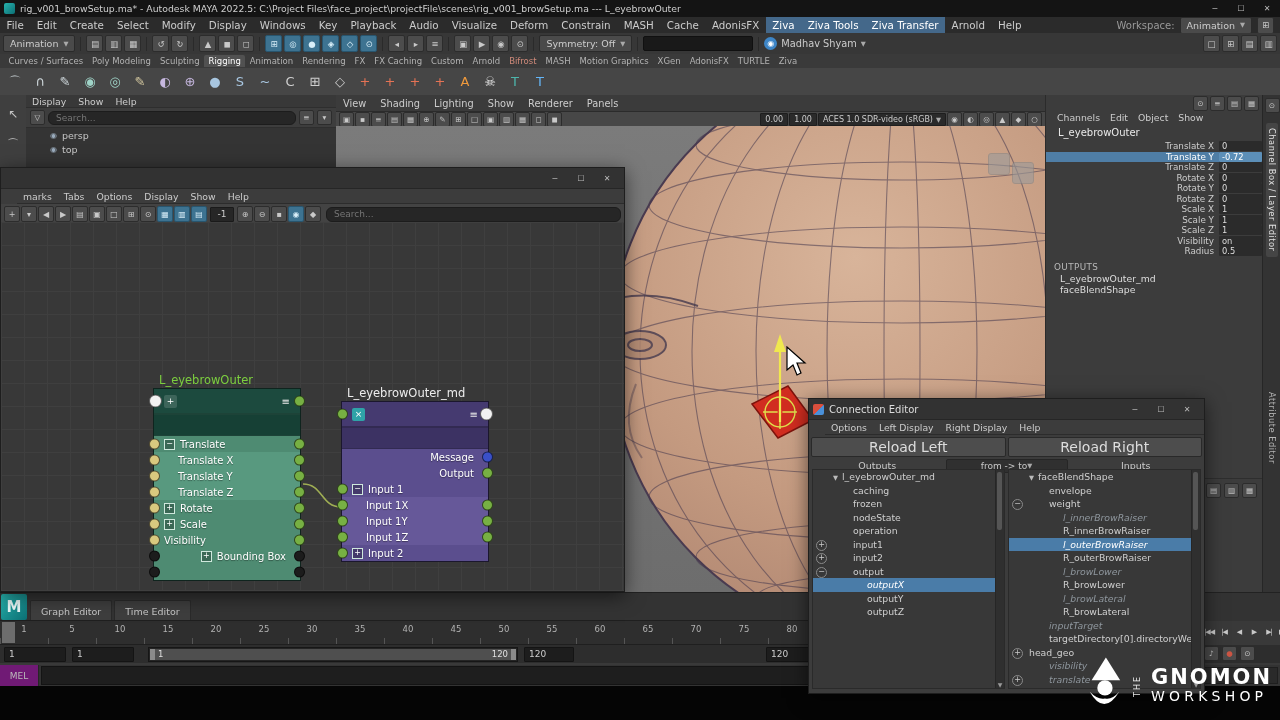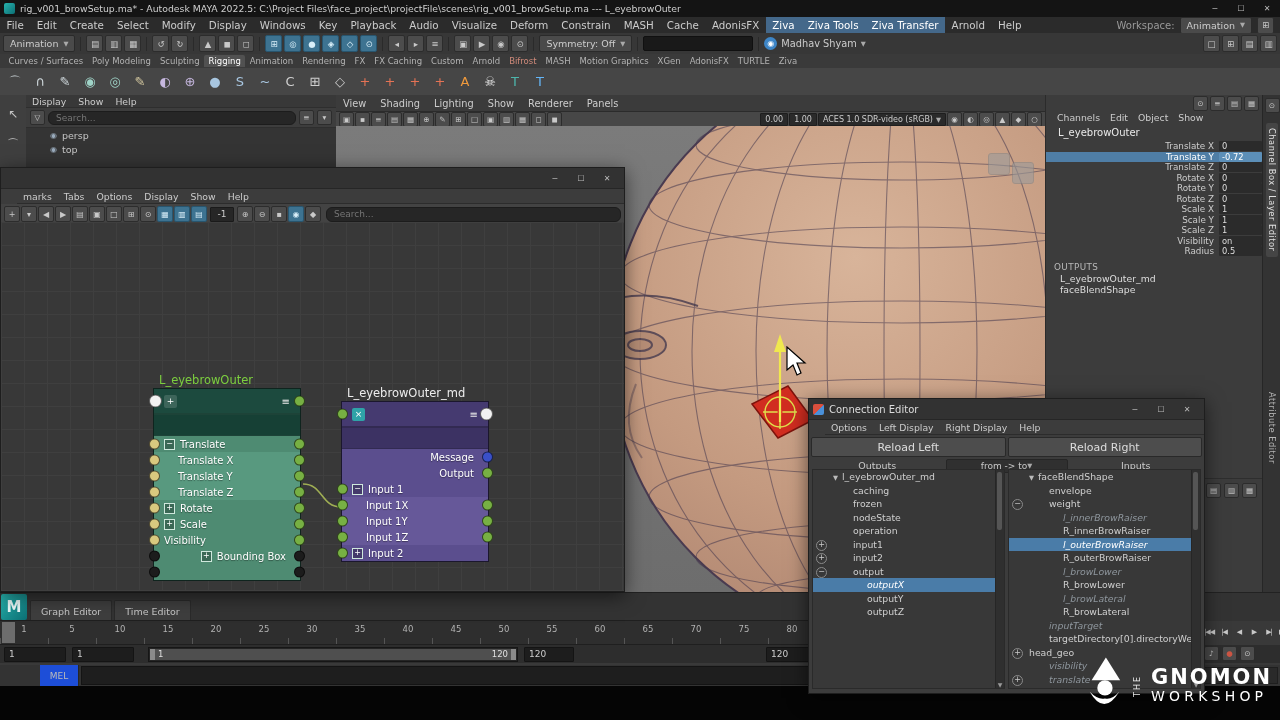--- a/index.html
+++ b/index.html
@@ -123,21 +123,21 @@
   .sock[data-color="green"]{background:#77b043;}
   .sock[data-color="blue"]{background:#3a50c8;}
   .sock[data-color="dark"]{background:#1c1c1c;}
   .sock[data-color="white"]{background:#f2f2f2;width:11px;height:11px;}
   .ebox{width:9px;height:9px;border:1px solid #cfe8dd;background:rgba(0,0,0,.25);font-size:8px;line-height:7px;text-align:center;color:#fff;margin-right:5px;display:none;flex:none;}
   .ebox.show{display:block;}
   
   .ce{left:808px;top:398px;width:395px;height:294px;z-index:40;}
   .ce-appicon{width:11px;height:11px;border-radius:2px;background:linear-gradient(135deg,#d94f3d 0 50%,#4a90d9 50% 100%);flex:none;}
   .ce-buttons{display:flex;height:20px;padding:2px 2px 1px;gap:2px;}
-  .ce-btn{flex:1;background:#4d4d4d;border:1px solid #292929;border-radius:2px;font-size:11px;color:#ddd;display:flex;align-items:center;justify-content:center;}
+  .ce-btn{flex:1;background:#4d4d4d;border:1px solid #292929;border-radius:2px;font-size:14px;color:#ddd;display:flex;align-items:center;justify-content:center;}
   .ce-heads{display:flex;align-items:center;height:15px;font-size:9.5px;color:#c8c8c8;}
   .ce-head-side{flex:1;text-align:center;}
   .ce-head-mid{width:120px;height:12px;background:#303030;border:1px solid #262626;border-radius:2px;display:flex;align-items:center;justify-content:center;font-size:9px;}
   .ce-lists{position:absolute;left:3px;right:3px;top:70px;bottom:4px;display:flex;gap:3px;}
   .ce-list{flex:1;position:relative;background:#383838;border:1px solid #2a2a2a;overflow:hidden;}
   .ce-rows{position:absolute;top:0;left:0;right:9px;bottom:0;overflow:hidden;}
   .ce-row{height:13.5px;line-height:13.5px;font-size:9.3px;color:#cfcfcf;position:relative;white-space:nowrap;padding-left:20px;overflow:hidden;}
   .ce-row.i1{padding-left:40px;}
   .ce-row.i2{padding-left:54px;}
   .ce-row.dim{color:#8f979e;font-style:italic;}
@@ -163,21 +163,21 @@
   .pb-btn{min-width:12px;height:16px;padding:0 1px;display:flex;align-items:center;justify-content:center;font-size:7px;color:#c8c8c8;letter-spacing:-1px;}
   .rangerow{left:0;right:0;top:645px;height:18px;background:#2d2d2d;display:flex;align-items:center;gap:6px;padding:0 4px;}
   .rg-field{width:56px;height:13px;background:#1d1d1d;border:1px solid #141414;font-size:9px;color:#ccc;display:flex;align-items:center;padding-left:4px;border-radius:1px;flex:none;}
   .rg-slider{width:368px;height:13px;background:#242424;border:1px solid #161616;position:relative;margin-left:8px;flex:none;}
   .rg-bar{position:absolute;top:1px;bottom:1px;left:1px;right:1px;background:#4f4f4f;display:flex;align-items:center;justify-content:space-between;font-size:8.5px;color:#e0e0e0;padding:0 8px;}
   .rg-grip{position:absolute;top:1px;bottom:1px;width:5px;background:#8a8a8a;}
   .rg-grip.l{left:1px;}  .rg-grip.r{right:1px;}
   .rg-gap{width:180px;flex:none;}
   .rg-opts{position:absolute;left:1204px;top:646px;display:flex;gap:3px;}
   .cmdrow{left:0;right:0;top:665px;height:21px;background:#333;display:flex;align-items:center;}
-  .cmd-label{width:38px;height:100%;background:#1d4ed8;border-right:1px solid #262626;font-size:9px;color:#bbb;display:flex;align-items:center;justify-content:center;flex:none;margin-left:40px;}
+  .cmd-label{width:38px;height:100%;background:#701a75;border-right:1px solid #262626;font-size:9px;color:#bbb;display:flex;align-items:center;justify-content:center;flex:none;}
   .cmd-input{flex:1;height:15px;background:#1e1e1e;border:1px solid #141414;margin:0 2px;outline:none;color:#ddd;font-size:10px;font-family:inherit;}
   .cmd-result{width:430px;height:15px;background:#2a2a2a;border:1px solid #1f1f1f;margin-right:2px;flex:none;}
   .blackband{left:0;right:0;top:686px;height:34px;background:#050505;}
   
   .cursor-svg{left:786px;top:346px;z-index:60;}
   .watermark{position:absolute;right:8px;bottom:3px;display:flex;align-items:center;gap:9px;z-index:90;color:#fff;}
   .wm-the{writing-mode:vertical-rl;transform:rotate(180deg);font-size:8px;letter-spacing:2px;opacity:.9;}
   .wm-name{font-size:21px;font-weight:bold;letter-spacing:2px;line-height:1;}
   .wm-type{font-size:14px;letter-spacing:4.2px;line-height:1.2;}
 </style>

